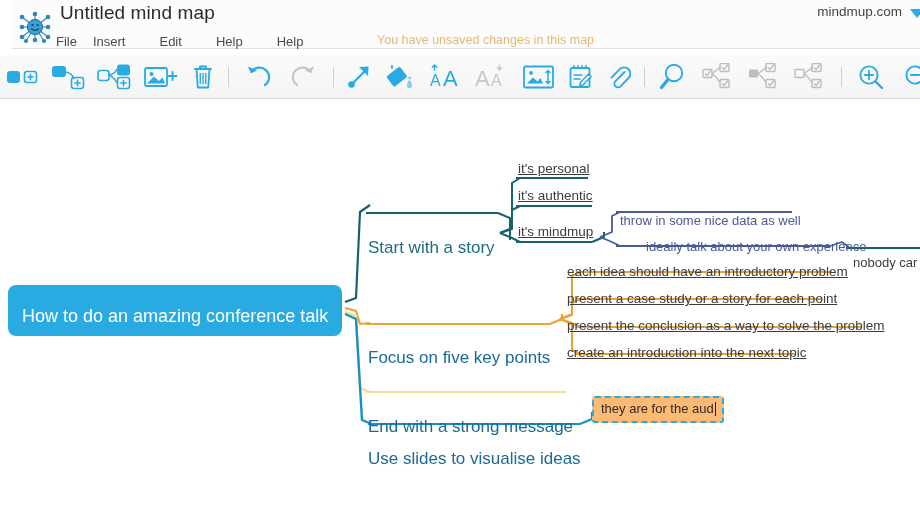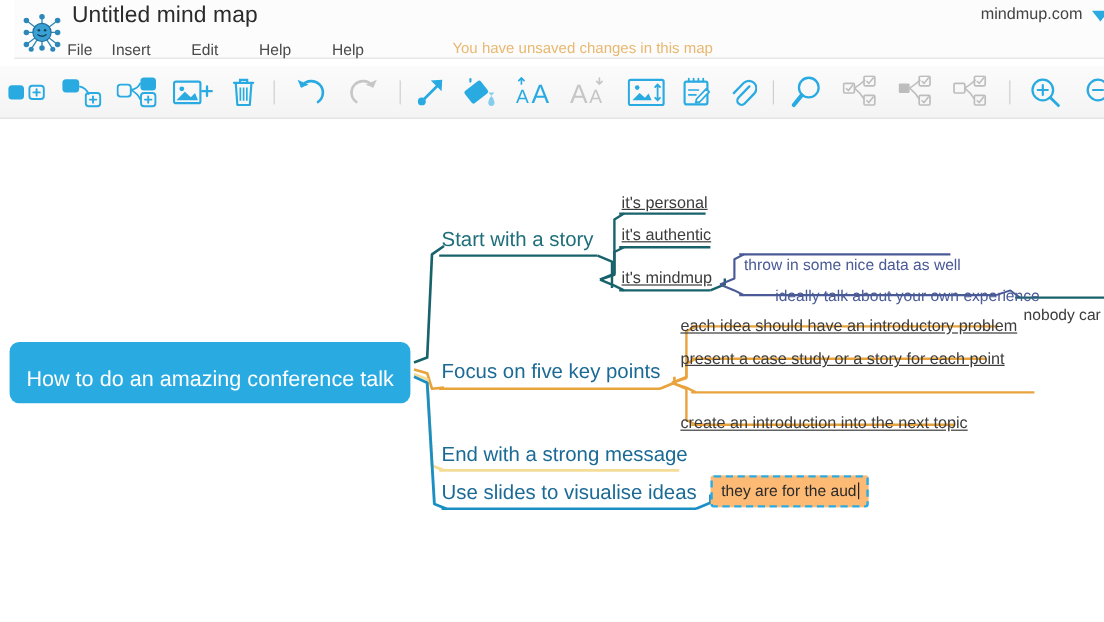--- a/index.html
+++ b/index.html
@@ -143,20 +143,21 @@
     color: #ffffff;
     font-size: 18px;
     padding: 22px 14px 11px 14px;
     border-radius: 8px;
     left: 8px;
     top: 185px;
   }
   .node.l1 {
     font-size: 17px;
     padding: 2px 0 4px 0;
+    margin-top: 48px;
   }
   .node.l2 {
     font-size: 13.5px;
     padding: 2px 0 3px 0;
     text-decoration: underline;
   }
   .node.l3 {
     font-size: 13px;
     padding: 2px 0 3px 0;
   }
@@ -496,20 +497,21 @@
     <div class="node l3 indigo" style="left:620px; top:138px;margin-left:26px;">ideally talk about your own experience</div>
 
     <div class="node l3 dark" style="left:853px; top:154px;">nobody car</div>
 
     <div class="node l1 orange" style="left:368px; top:199px;">Focus on five key points</div>
 
     <div class="node l2 dark" style="left:567px; top:163px;">each idea should have an introductory problem</div>
 
     <div class="node l2 dark" style="left:567px; top:190px;">present a case study or a story for each point</div>
 
+    <div class="node l2 dark" style="left:567px; top:217px;">present the conclusion as a way to solve the problem</div>
 
     <div class="node l2 dark" style="left:567px; top:244px;">create an introduction into the next topic</div>
 
     <div class="node l1 bluetx" style="left:368px; top:268px;">End with a strong message</div>
 
     <div class="node l1 bluetx" style="left:368px; top:300px;">Use slides to visualise ideas</div>
 
     <div class="node editing" style="left:592px; top:296px; width:114px;">
       <span>they are for the aud</span><span class="caret"></span>
     </div>

